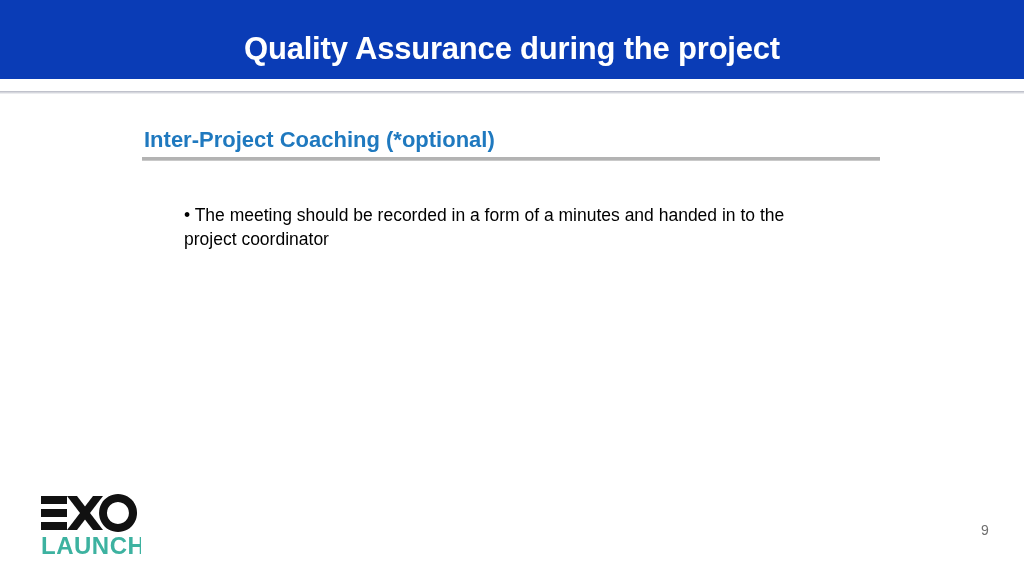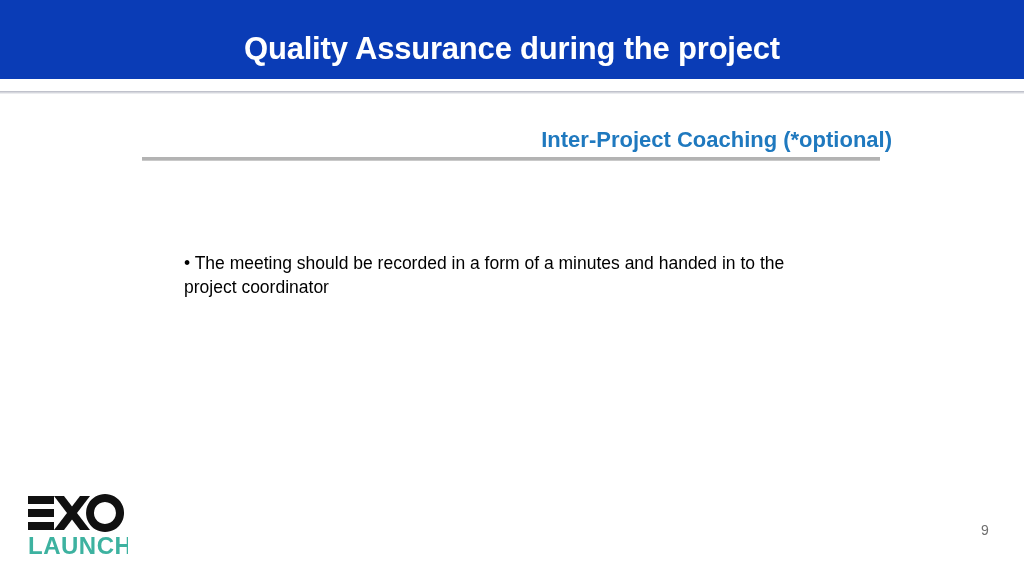--- a/index.html
+++ b/index.html
@@ -44,24 +44,24 @@
     font-size: 31px;
     font-weight: bold;
     letter-spacing: -0.2px;
     line-height: 38px;
     white-space: nowrap;
   }
 
   
   .subtitle {
     position: absolute;
-    left: 154px;
+    left: 144px;
     top: 126px;
     width: 738px;
-    text-align: right;
+    text-align: left;
     color: #1f79bf;
     font-size: 22px;
     font-weight: bold;
     line-height: 28px;
     white-space: nowrap;
   }
   .subtitle-rule {
     position: absolute;
     left: 142px;
     top: 157px;
@@ -81,27 +81,26 @@
   .bullet-para {
     color: #000000;
     font-size: 17.5px;
     line-height: 24.3px;
     margin: 0 0 24px 0;
     text-align: left;
     white-space: pre-line;
   }
   .bullet-para:last-child {
     margin-bottom: 0;
-    margin-top: 48px;
   }
 
   
   .logo {
     position: absolute;
-    left: 28px;
+    left: 41px;
     top: 494px;
     width: 100px;
     height: 64px;
   }
   .logo svg {
     display: block;
   }
 
   
   .page-number {

